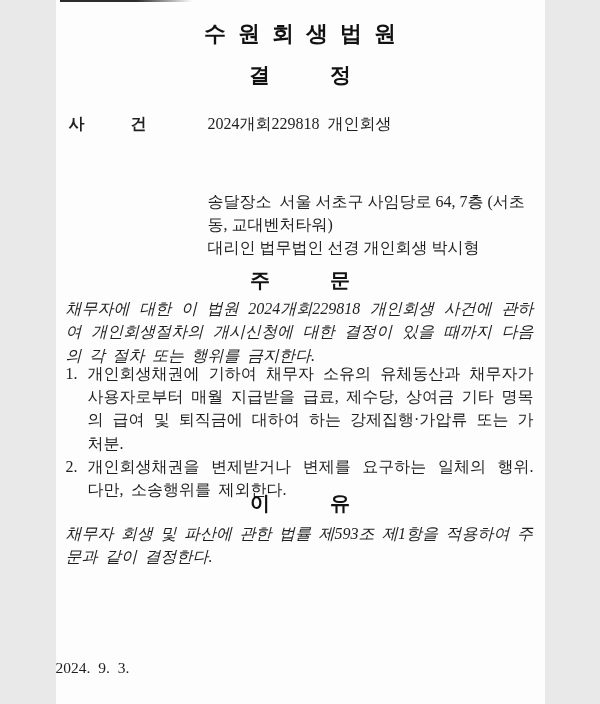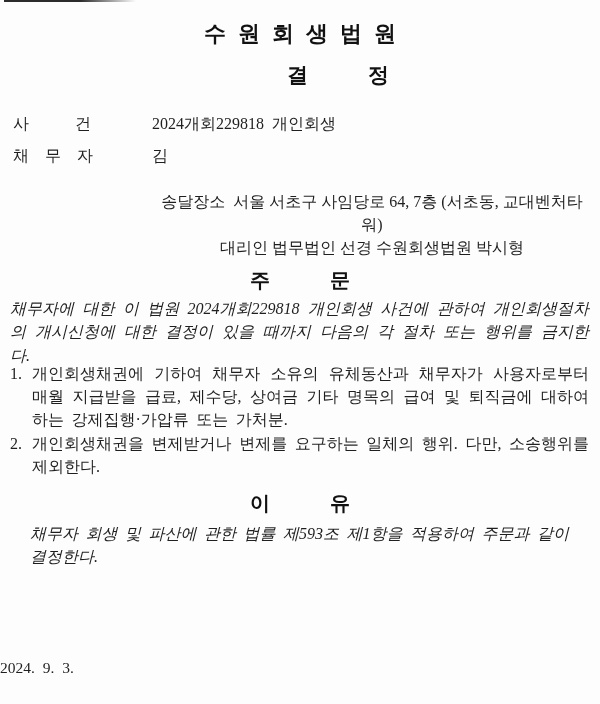--- a/index.html
+++ b/index.html
@@ -2,21 +2,21 @@
 <html lang="ko"><head>
 <meta charset="utf-8">
 <style>
   html, body {
     margin: 0;
     padding: 0;
     background: #e9e9e9;
   }
   .page {
     position: relative;
-    width: 600px;
+    width: 489px;
     height: 704px;
     margin: 0 auto;
     background: #fdfdfd;
     color: #1f1f1f;
     overflow: hidden;
     font-family: "Liberation Serif", "DejaVu Serif", serif;
     font-size: 16px;
   }
   
   .scan-line {
@@ -42,21 +42,20 @@
     line-height: 28px;
     letter-spacing: 12px;
     text-indent: 12px;
   }
   .decision-title {
     top: 61px;
     font-size: 21px;
     line-height: 28px;
     letter-spacing: 60px;
     text-indent: 60px;
-    padding-left: 38px;
   }
   .sec-heading {
     font-size: 20px;
     line-height: 28px;
     letter-spacing: 60px;
     text-indent: 60px;
   }
   .order-heading { top: 266px; text-align: center; }
   .reason-heading { top: 489px; }
 
@@ -67,44 +66,44 @@
     line-height: 20px;
     white-space: nowrap;
   }
   .case-row   { top: 114px; }
   .debtor-row { top: 146px; }
   .field-label {
     display: inline-block;
     width: 139px;
     vertical-align: top;
   }
-  .label-case   { letter-spacing: 46px; }
+  .label-case   { letter-spacing: 46px; font-weight: bold; }
   .label-debtor { letter-spacing: 16px; }
   .field-value  { white-space: pre-wrap; margin-top: 28px; }
 
   .address-block {
     position: absolute;
     left: 152px;
     right: 8px;
     top: 190px;
     line-height: 23px;
   }
-  .address-line { white-space: pre-wrap; text-align: center; }
+  .address-line { white-space: pre-wrap; }
 
   .body-text {
     position: absolute;
     left: 10px;
     right: 11px;
     line-height: 23.4px;
     text-align: justify;
     word-spacing: 3.5px;
     font-style: italic;
   }
   .order-intro { top: 297px; }
-  .reason-text { top: 522px; text-align: left; margin-left: 20px; }
+  .reason-text { top: 522px; text-align: left; }
 
   .order-list {
     position: absolute;
     left: 10px;
     right: 11px;
     top: 362px;
     line-height: 23.2px;
   }
   .order-item { display: flex; }
   .item-no {
@@ -136,27 +135,24 @@
   <div class="scan-line"></div>
 
   <div class="heading court-name">수원회생법원</div>
 
   <div class="heading decision-title">결정</div>
 
   <div class="field-row case-row">
     <span class="field-label label-case">사건</span><span class="field-value">2024개회229818  개인회생</span>
   </div>
 
-  <div class="field-row debtor-row">
-    <span class="field-label label-debtor">채무자</span><span class="field-value">김</span>
-  </div>
 
   <div class="address-block">
     <div class="address-line">송달장소  서울 서초구 사임당로 64, 7층 (서초동, 교대벤처타워)</div>
-    <div class="address-line">대리인 법무법인 선경 수원회생법원 박시형</div>
+    <div class="address-line">대리인 법무법인 선경 개인회생 박시형</div>
   </div>
 
   <div class="heading sec-heading order-heading">주문</div>
 
   <div class="body-text order-intro">채무자에 대한 이 법원 2024개회229818 개인회생 사건에 관하여 개인회생절차의 개시신청에 대한 결정이 있을 때까지 다음의 각 절차 또는 행위를 금지한다.</div>
 
   <div class="order-list">
     <div class="order-item">
       <span class="item-no">1.</span>
       <span class="item-text">개인회생채권에 기하여 채무자 소유의 유체동산과 채무자가 사용자로부터 매월 지급받을 급료, 제수당, 상여금 기타 명목의 급여 및 퇴직금에 대하여 하는 강제집행·가압류 또는 가처분.</span>

